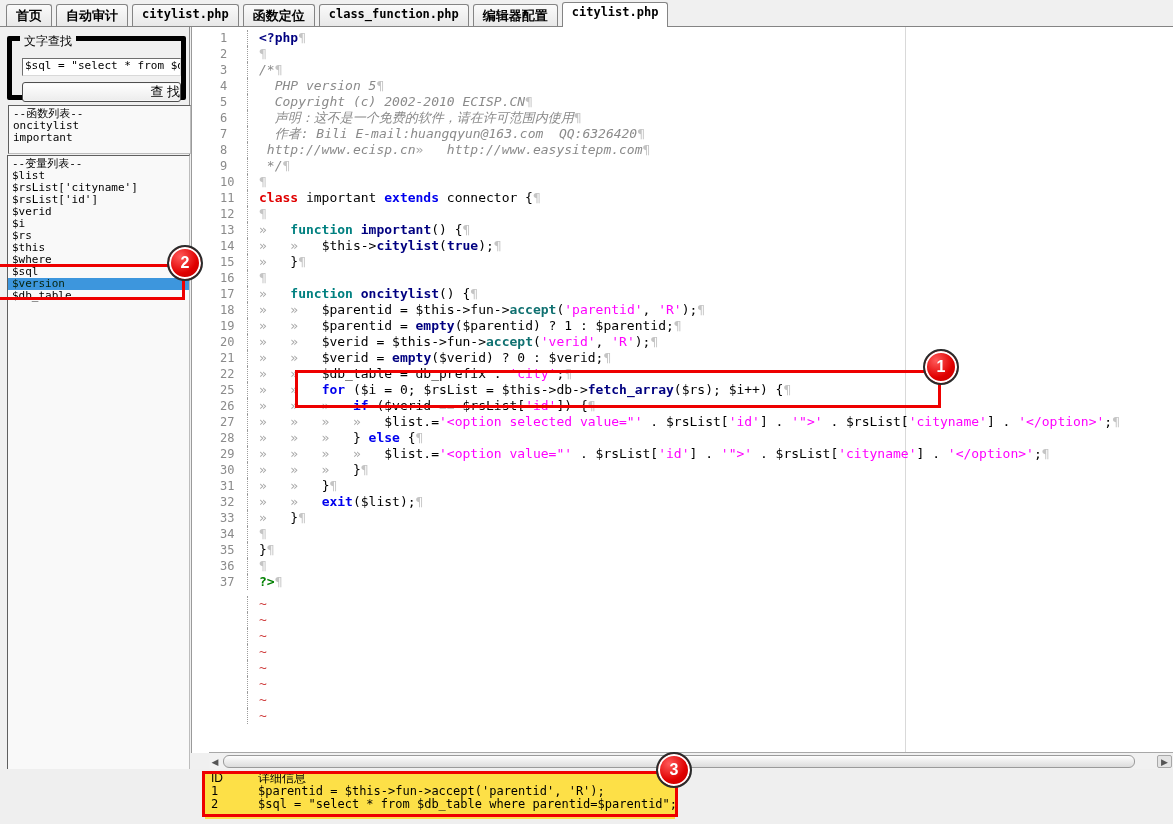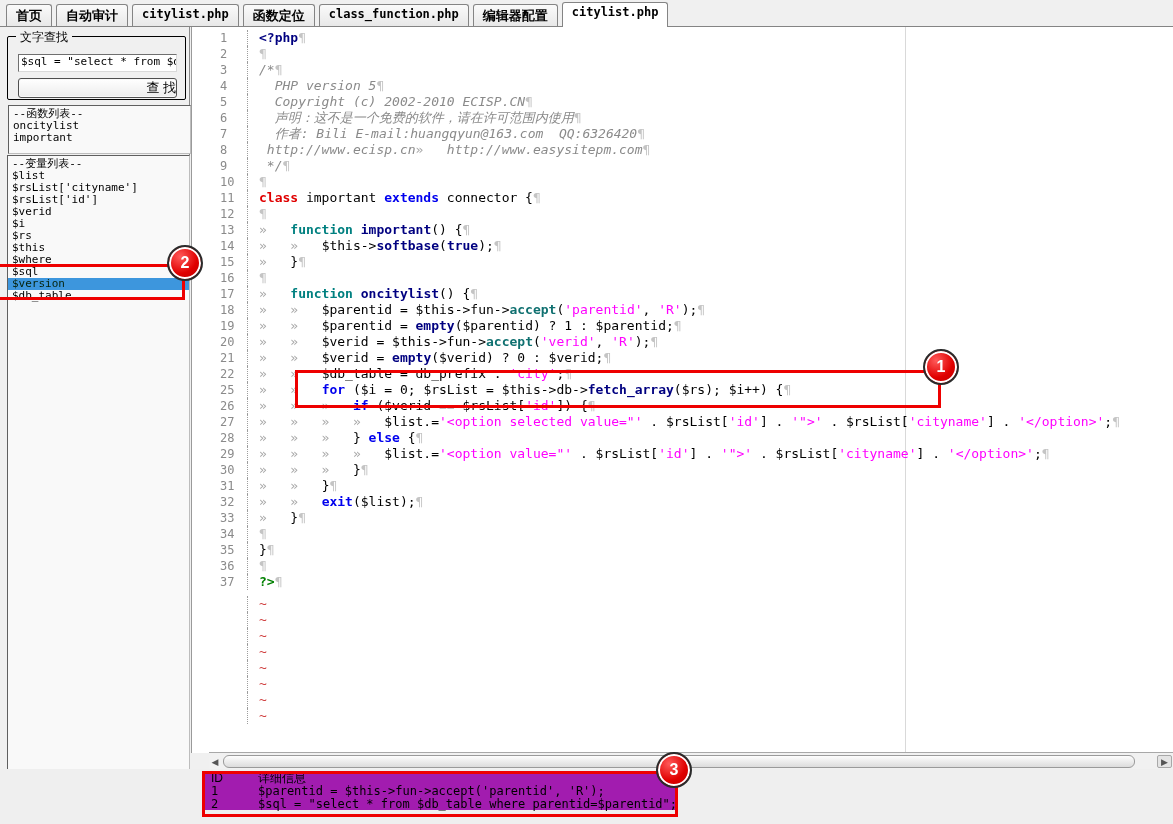--- a/index.html
+++ b/index.html
@@ -21,21 +21,21 @@
                        background:#ffffff; border-right:1px solid #c9c9c9;
                        border-bottom:1px solid #dddddd; border-radius:0 0 5px 0; z-index:2; }
   #top-remnant-button { position:absolute; left:727px; top:0; width:42px; height:8px;
                         background:#f2f2f2; border:1px solid #808080; border-bottom:none;
                         border-radius:3px 3px 0 0; z-index:2; }
 
   
   #sidebar { position:absolute; left:0; top:27px; width:190px; height:797px;
              background:#f0f0f0; border-right:1px solid #8a8a8a; }
   #find-group { position:absolute; left:7px; top:9px; width:179px; height:64px;
-                border:1px solid #000000; border-radius:2px; }
+                border:5px solid #000000; border-radius:2px; }
   #find-title { position:absolute; left:8px; top:-8px; background:#f0f0f0; padding:0 4px;
                 font-size:12px; color:#000; }
   #find-input { position:absolute; left:10px; top:17px; width:159px; height:18px;
                 background:#fff; border:1px solid; border-color:#6f6f6f #d9d9d9 #d9d9d9 #6f6f6f;
                 font-family:"DejaVu Sans Mono", monospace; font-size:11px; padding:0 2px;
                 white-space:nowrap; overflow:hidden; }
   #find-button { position:absolute; left:10px; top:41px; width:159px; height:20px;
                  background:linear-gradient(#ffffff,#ececec); border:1px solid #4f4f4f;
                  border-radius:3px; font-size:13px; text-align:right; line-height:18px;
                  cursor:default; box-shadow:inset 0 0 0 1px #f8f8f8; }
@@ -83,22 +83,22 @@
                   color:#555; font-size:9px; line-height:12px; text-align:center; }
   #hscroll-thumb { position:absolute; left:14px; top:2px; width:912px; height:13px;
                    background:linear-gradient(#fdfdfd,#dcdcdc); border:1px solid #9a9a9a;
                    border-radius:6px; }
   #hscroll-right { position:absolute; right:1px; top:2px; width:15px; height:13px;
                    background:#e4e4e4; border:1px solid #a8a8a8; border-radius:2px;
                    color:#555; font-size:9px; line-height:12px; text-align:center; }
 
   
   #bottom-panel { position:absolute; left:0; top:769px; width:1173px; height:55px; background:#efefef; }
-  #detail-table { position:absolute; left:205px; top:3px; width:470px; height:38px;
-                  background:#a21caf; font-size:12px; }
+  #detail-table { position:absolute; left:205px; top:3px; width:470px; height:47px;
+                  background:#fde047; font-size:12px; }
   .detail-row { display:flex; height:13px; line-height:13px; white-space:pre; }
   .detail-id { flex:none; width:53px; padding-left:6px; font-family:"DejaVu Sans Mono", monospace; }
   .detail-text { flex:1; font-family:"DejaVu Sans Mono", monospace; white-space:nowrap; overflow:hidden; }
   .detail-row.header .detail-id, .detail-row.header .detail-text { font-family:"Liberation Sans", sans-serif; }
 
   
   .red-box { position:absolute; border:3px solid #ee0000; z-index:10; pointer-events:none; }
   #anno-box-1 { left:295px; top:370px; width:646px; height:38px; }
   #anno-box-2 { left:-4px; top:264px; width:189px; height:36px; }
   #anno-box-3 { left:202px; top:771px; width:476px; height:46px; }
@@ -162,21 +162,21 @@
       <div class="code-row"><div class="ln">4</div><div class="code"><span class="sg-cmt">  PHP version 5</span><span class="sg-mark">¶</span></div></div>
       <div class="code-row"><div class="ln">5</div><div class="code"><span class="sg-cmt">  Copyright (c) 2002-2010 ECISP.CN</span><span class="sg-mark">¶</span></div></div>
       <div class="code-row"><div class="ln">6</div><div class="code"><span class="sg-cmt">  声明：这不是一个免费的软件，请在许可范围内使用</span><span class="sg-mark">¶</span></div></div>
       <div class="code-row"><div class="ln">7</div><div class="code"><span class="sg-cmt">  作者: Bili E-mail:huangqyun@163.com  QQ:6326420</span><span class="sg-mark">¶</span></div></div>
       <div class="code-row"><div class="ln">8</div><div class="code"><span class="sg-cmt"> http://www.ecisp.cn</span><span class="sg-tab">»  </span><span class="sg-cmt"> http://www.easysitepm.com</span><span class="sg-mark">¶</span></div></div>
       <div class="code-row"><div class="ln">9</div><div class="code"><span class="sg-cmt"> */</span><span class="sg-mark">¶</span></div></div>
       <div class="code-row"><div class="ln">10</div><div class="code"><span class="sg-mark">¶</span></div></div>
       <div class="code-row"><div class="ln">11</div><div class="code"><span class="sg-kwr">class</span><span class="sg-plain"> important </span><span class="sg-kw">extends</span><span class="sg-plain"> connector {</span><span class="sg-mark">¶</span></div></div>
       <div class="code-row"><div class="ln">12</div><div class="code"><span class="sg-mark">¶</span></div></div>
       <div class="code-row"><div class="ln">13</div><div class="code"><span class="sg-tab">»   </span><span class="sg-kwf">function</span><span class="sg-plain"> </span><span class="sg-fn">important</span><span class="sg-plain">() {</span><span class="sg-mark">¶</span></div></div>
-      <div class="code-row"><div class="ln">14</div><div class="code"><span class="sg-tab">»   »   </span><span class="sg-plain">$this-&gt;</span><span class="sg-fn">softbase</span><span class="sg-plain">(</span><span class="sg-fn">true</span><span class="sg-plain">);</span><span class="sg-mark">¶</span></div></div>
+      <div class="code-row"><div class="ln">14</div><div class="code"><span class="sg-tab">»   »   </span><span class="sg-plain">$this-&gt;</span><span class="sg-fn">citylist</span><span class="sg-plain">(</span><span class="sg-fn">true</span><span class="sg-plain">);</span><span class="sg-mark">¶</span></div></div>
       <div class="code-row"><div class="ln">15</div><div class="code"><span class="sg-tab">»   </span><span class="sg-plain">}</span><span class="sg-mark">¶</span></div></div>
       <div class="code-row"><div class="ln">16</div><div class="code"><span class="sg-mark">¶</span></div></div>
       <div class="code-row"><div class="ln">17</div><div class="code"><span class="sg-tab">»   </span><span class="sg-kwf">function</span><span class="sg-plain"> </span><span class="sg-fn">oncitylist</span><span class="sg-plain">() {</span><span class="sg-mark">¶</span></div></div>
       <div class="code-row"><div class="ln">18</div><div class="code"><span class="sg-tab">»   »   </span><span class="sg-plain">$parentid = $this-&gt;fun-&gt;</span><span class="sg-mth">accept</span><span class="sg-plain">(</span><span class="sg-str">'parentid'</span><span class="sg-plain">, </span><span class="sg-str">'R'</span><span class="sg-plain">);</span><span class="sg-mark">¶</span></div></div>
       <div class="code-row"><div class="ln">19</div><div class="code"><span class="sg-tab">»   »   </span><span class="sg-plain">$parentid = </span><span class="sg-fn">empty</span><span class="sg-plain">($parentid) ? 1 : $parentid;</span><span class="sg-mark">¶</span></div></div>
       <div class="code-row"><div class="ln">20</div><div class="code"><span class="sg-tab">»   »   </span><span class="sg-plain">$verid = $this-&gt;fun-&gt;</span><span class="sg-mth">accept</span><span class="sg-plain">(</span><span class="sg-str">'verid'</span><span class="sg-plain">, </span><span class="sg-str">'R'</span><span class="sg-plain">);</span><span class="sg-mark">¶</span></div></div>
       <div class="code-row"><div class="ln">21</div><div class="code"><span class="sg-tab">»   »   </span><span class="sg-plain">$verid = </span><span class="sg-fn">empty</span><span class="sg-plain">($verid) ? 0 : $verid;</span><span class="sg-mark">¶</span></div></div>
       <div class="code-row"><div class="ln">22</div><div class="code"><span class="sg-tab">»   »   </span><span class="sg-plain">$db_table = db_prefix . </span><span class="sg-str">'city'</span><span class="sg-plain">;</span><span class="sg-mark">¶</span></div></div>
       <div class="code-row"><div class="ln">25</div><div class="code"><span class="sg-tab">»   »   </span><span class="sg-kw">for</span><span class="sg-plain"> ($i = 0; $rsList = $this-&gt;db-&gt;</span><span class="sg-fn">fetch_array</span><span class="sg-plain">($rs); $i++) {</span><span class="sg-mark">¶</span></div></div>
       <div class="code-row"><div class="ln">26</div><div class="code"><span class="sg-tab">»   »   »   </span><span class="sg-kw">if</span><span class="sg-plain"> ($verid == $rsList[</span><span class="sg-str">'id'</span><span class="sg-plain">]) {</span><span class="sg-mark">¶</span></div></div>

